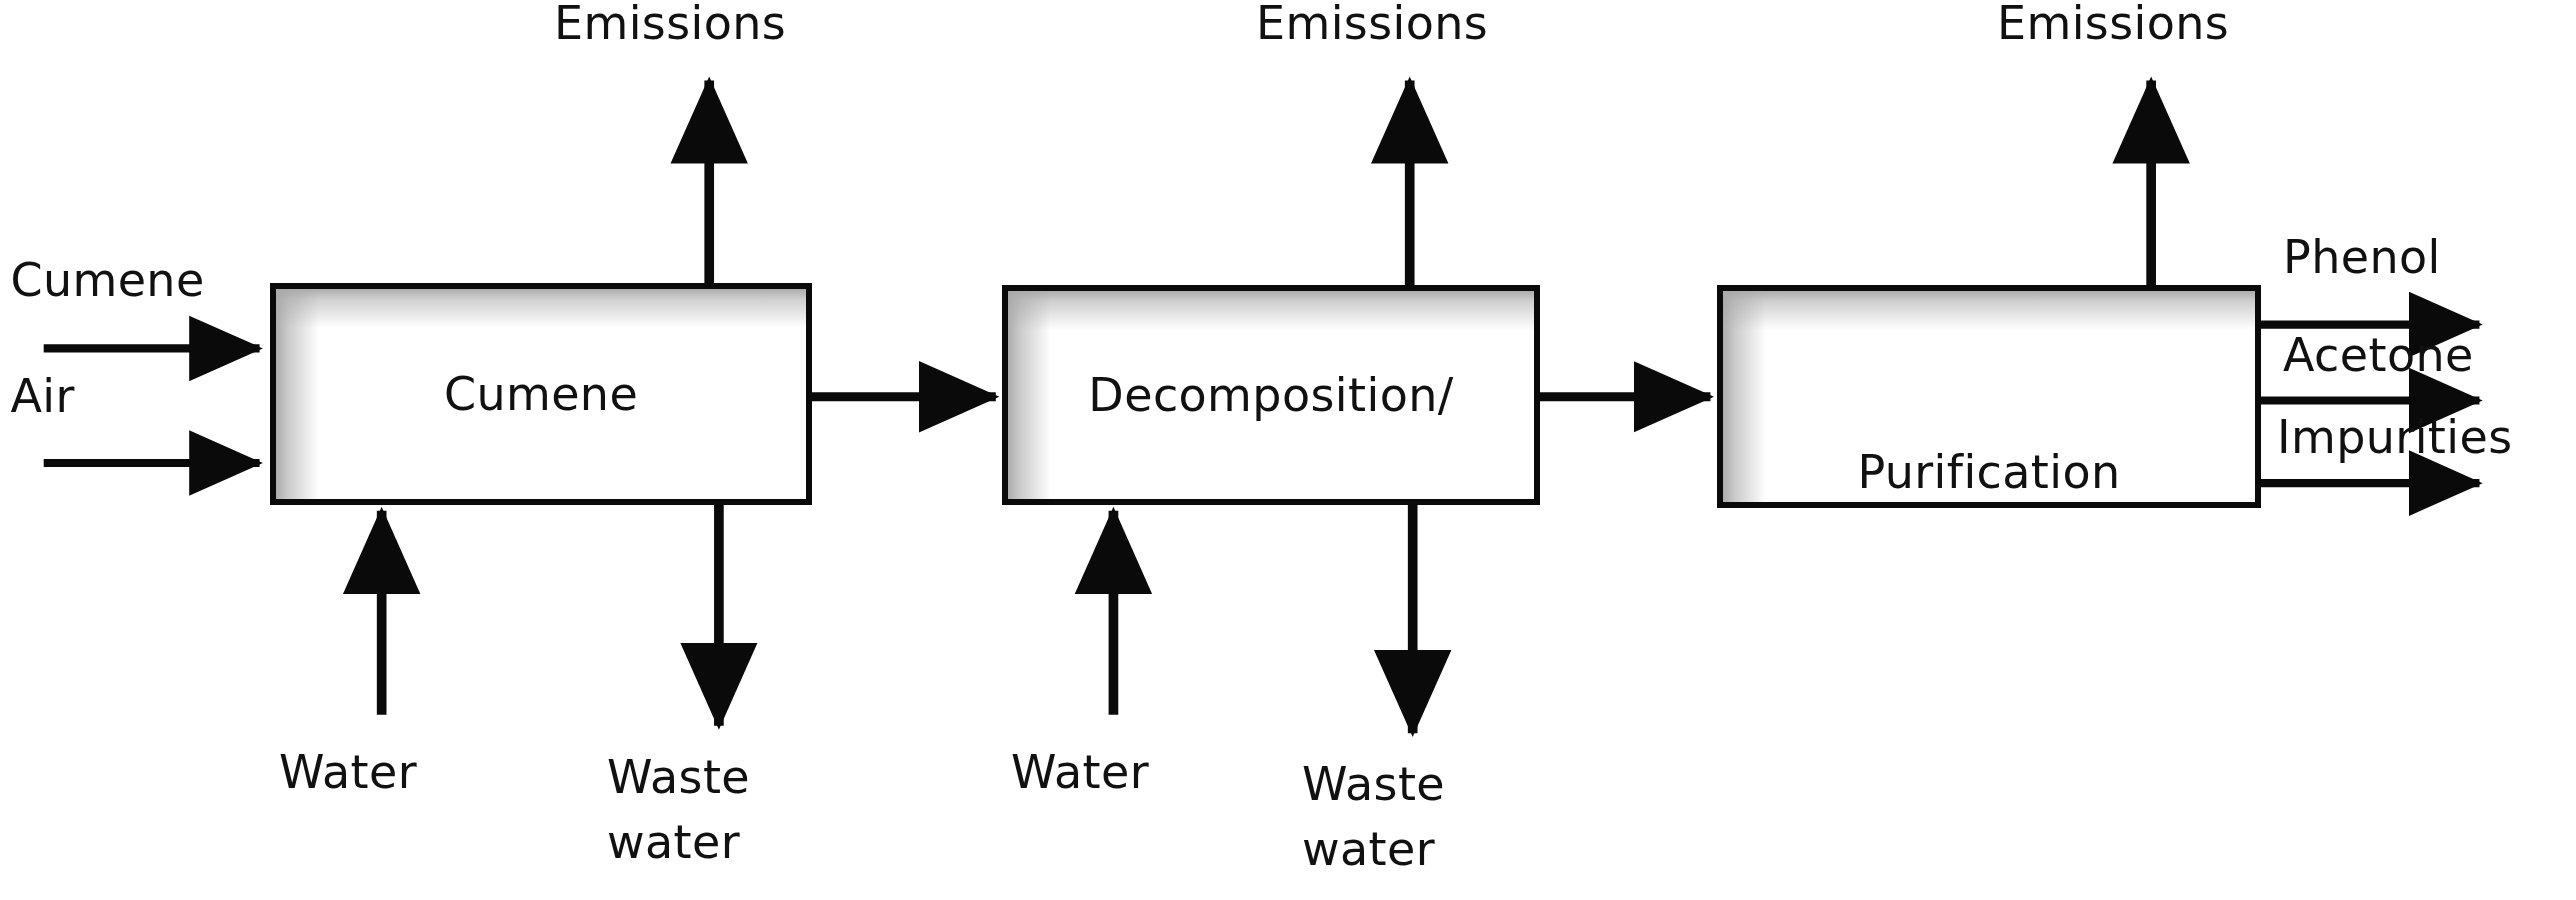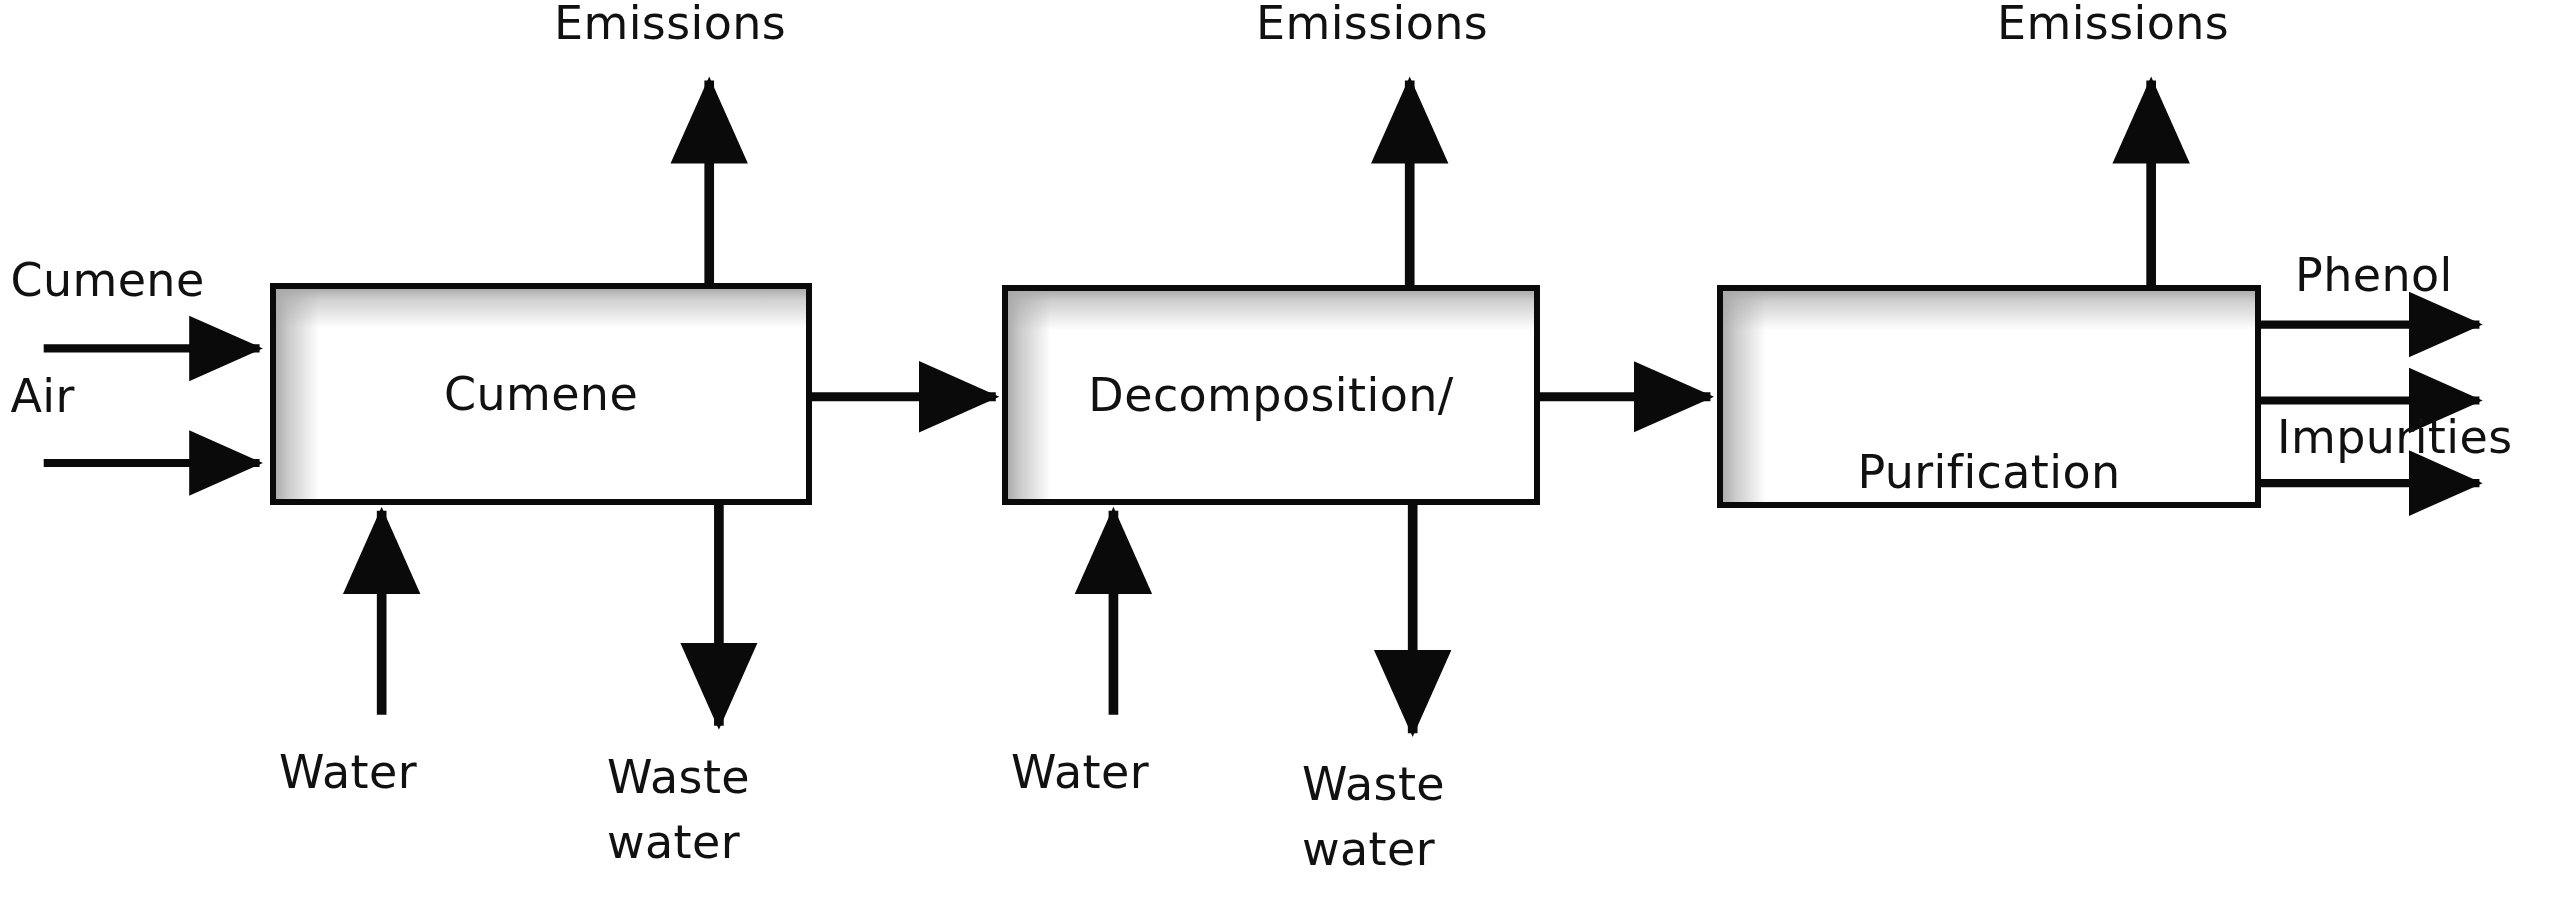--- a/index.html
+++ b/index.html
@@ -152,19 +152,20 @@
   <div class="stream-label two-line" style="left:607px; top:745px; width:223px;">
     <div>Waste</div>
     <div>water</div>
   </div>
 
   <div class="stream-label two-line" style="left:1302px; top:752px; width:223px;">
     <div>Waste</div>
     <div>water</div>
   </div>
 
-  <div class="stream-label" style="left:2283px; top:248px;margin-left:12px;">Phenol</div>
+  <div class="stream-label" style="left:2283px; top:230px;">Phenol</div>
 
+  <div class="stream-label" style="left:2283px; top:328px;">Acetone</div>
 
   <div class="stream-label" style="left:2277px; top:410px;text-align:center;">Impurities</div>
 
 </div>
 
 
 </body></html>

